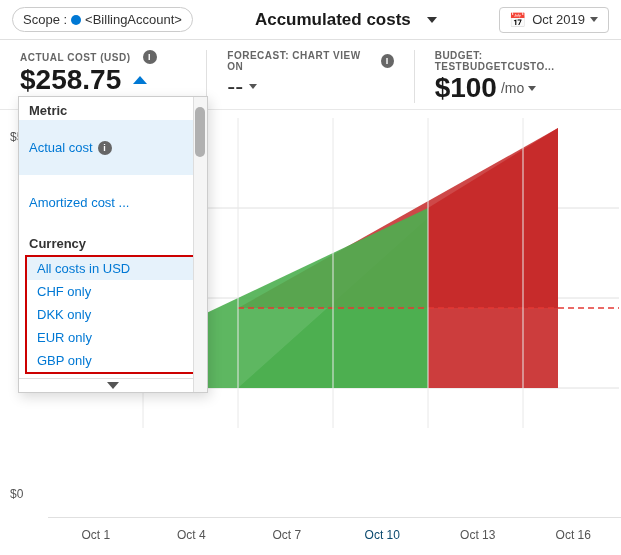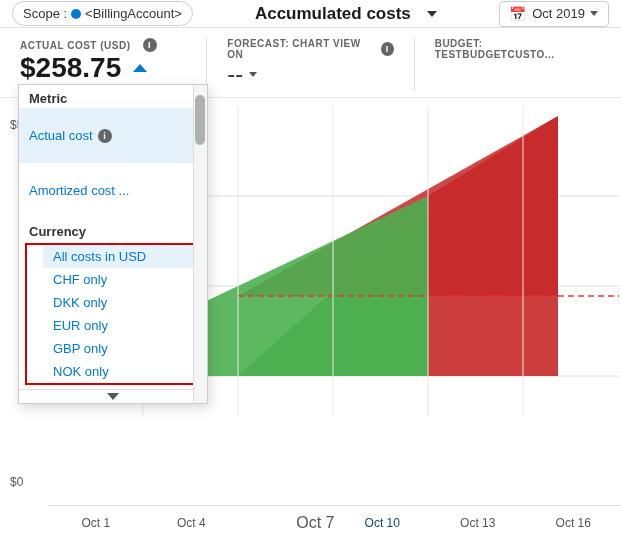--- a/index.html
+++ b/index.html
@@ -12,21 +12,21 @@
       position: relative;
     }
 
     
     .header {
       display: flex;
       align-items: center;
       padding: 6px 12px;
       border-bottom: 1px solid #e0e0e0;
       background: #fff;
-      height: 28px;
+      height: 40px;
     }
     .scope-pill {
       display: flex;
       align-items: center;
       border: 1px solid #ccc;
       border-radius: 20px;
       padding: 4px 10px;
       font-size: 13px;
       color: #333;
       gap: 4px;
@@ -189,21 +189,20 @@
       display: flex;
       align-items: center;
       gap: 5px;
     }
     .dropdown-item.active {
       background: #e6f2fb;
     }
     .currency-section {
       border: 2px solid #cc0000;
       margin: 2px 6px 4px 6px;
-      padding-left: 16px;
     }
     .currency-item {
       padding: 4px 10px;
       color: #0078d4;
       cursor: pointer;
     }
     .currency-item.active {
       background: #e6f2fb;
     }
     .scrollbar-track {
@@ -276,20 +275,25 @@
       <div class="forecast-value">
         <span>--</span>
         <span class="small-chevron-down"></span>
       </div>
     </div>
     <div class="stat-divider"></div>
     <div class="stat-block">
       <div class="stat-label">
         <span>BUDGET: TESTBUDGETCUSTO...</span>
       </div>
+      <div class="budget-value">
+        <span>$100</span>
+        <span class="per-mo">/mo</span>
+        <span class="small-chevron-down"></span>
+      </div>
     </div>
   </div>
 
   <div style="position:relative; flex:1; display:flex; flex-direction:column;">
 
     <div style="position:absolute; left:10px; top:20px; font-size:12px; color:#555; display:flex; flex-direction:column; justify-content:space-between; height:calc(100% - 70px);">
       <span>$50</span>
       <span style="margin-top:auto; padding-top:120px;">$0</span>
     </div>
 
@@ -315,21 +319,21 @@
       <line x1="95" y1="0" x2="95" y2="310" stroke="#e8e8e8" stroke-width="1"></line>
       <line x1="190" y1="0" x2="190" y2="310" stroke="#e8e8e8" stroke-width="1"></line>
       <line x1="285" y1="0" x2="285" y2="310" stroke="#e8e8e8" stroke-width="1"></line>
       <line x1="380" y1="0" x2="380" y2="310" stroke="#e8e8e8" stroke-width="1"></line>
       <line x1="475" y1="0" x2="475" y2="310" stroke="#e8e8e8" stroke-width="1"></line>
     </svg>
 
     <div style="position:absolute; bottom:0; left:48px; right:0; height:34px; display:flex; align-items:center; border-top:1px solid #e0e0e0;">
       <span style="flex:1; text-align:center; font-size:12px; color:#555;">Oct 1</span>
       <span style="flex:1; text-align:center; font-size:12px; color:#555;">Oct 4</span>
-      <span style="flex:1; text-align:right; font-size:16px; color:#555;">Oct 7</span>
+      <span style="flex:1; text-align:center; font-size:12px; color:#555;">Oct 7</span>
       <span style="flex:1; text-align:center; font-size:12px; color:#0c4a6e;">Oct 10</span>
       <span style="flex:1; text-align:center; font-size:12px; color:#555;">Oct 13</span>
       <span style="flex:1; text-align:center; font-size:12px; color:#555;">Oct 16</span>
     </div>
   </div>
 
   <div class="dropdown-overlay">
     <div class="dropdown-section-label">Metric</div>
     <div class="dropdown-item active">
       <span>Actual cost</span>
@@ -348,23 +352,20 @@
       </div>
       <div class="currency-item">
         <span>DKK only</span>
       </div>
       <div class="currency-item">
         <span>EUR only</span>
       </div>
       <div class="currency-item">
         <span>GBP only</span>
       </div>
-      <div class="currency-item">
-        <span>NOK only</span>
-      </div>
     </div>
 
     <div class="scrollbar-track">
       <div class="scrollbar-thumb"></div>
     </div>
 
     <div style="display:flex; justify-content:center; padding:3px 0; border-top:1px solid #ddd;">
       <span class="small-chevron-down" style="border-top-color:#555; border-left-width:6px; border-right-width:6px; border-top-width:7px;"></span>
     </div>
   </div>

